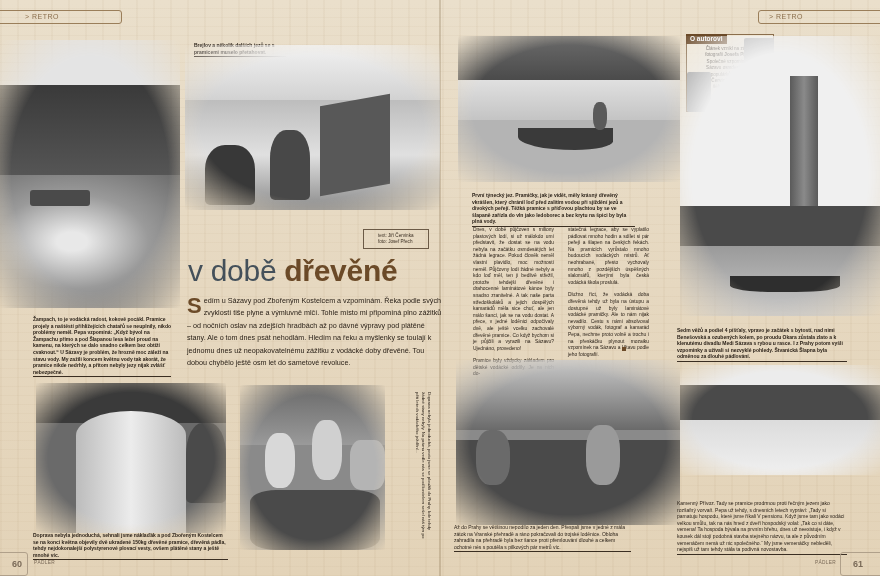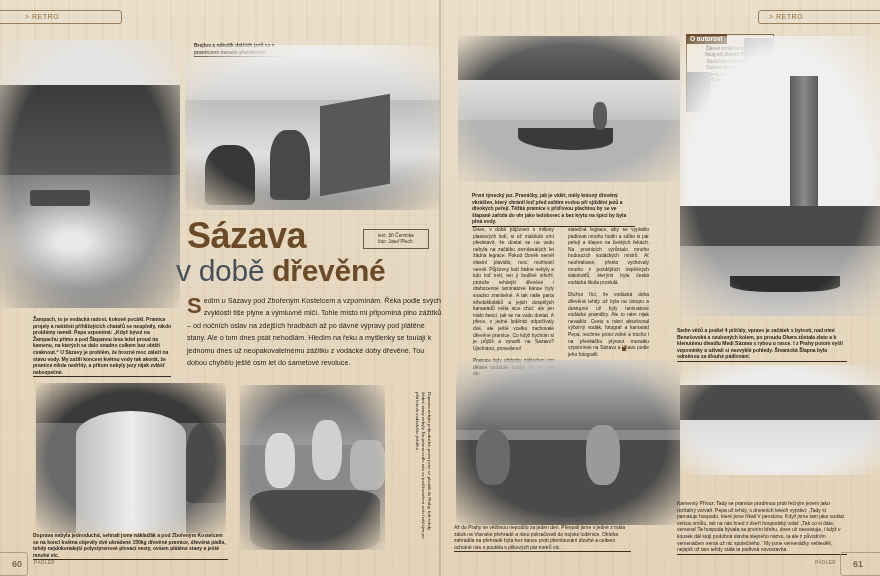--- a/index.html
+++ b/index.html
@@ -38,21 +38,21 @@
     position: absolute; font-size: 5px; line-height: 6.6px; color: #2a2118;
     border-bottom: 1px solid #3a2e22; padding-bottom: 1px;
   }
   .caption.bold { font-weight: bold; }
   .headline-1 {
     position: absolute; left: 187px; top: 217px;
     font-size: 36px; font-weight: bold; color: #6b4a28;
     letter-spacing: -0.5px; line-height: 38px;
   }
   .headline-2 {
-    position: absolute; left: 176px; top: 254px;
+    position: absolute; left: 188px; top: 254px;
     font-size: 30px; font-weight: bold; line-height: 34px; letter-spacing: -0.3px;
   }
   .headline-2 .plain { color: #44505a; font-weight: normal; }
   .headline-2 .accent { color: #6b4a28; }
   .credits {
     position: absolute; left: 363px; top: 229px; width: 66px; height: 20px;
     border: 1px solid #6b5a46; font-size: 4.6px; line-height: 6px;
     padding: 3px 0 0 14px; color: #3a2e22;
   }
   .lead {
@@ -110,21 +110,20 @@
   <div class="photo" style="left:185px;top:45px;width:255px;height:165px;background:#a8a8a4;">
     <div class="sky" style="height:60px;background:linear-gradient(180deg,#f2f2f0,#cfcfcb);"></div>
     <div class="shape" style="left:0;top:55px;width:255px;height:110px;background:linear-gradient(180deg,#bdbdb9,#e0e0dc 50%,#8a8a86);"></div>
     <div class="shape" style="left:135px;top:55px;width:70px;height:90px;background:#5a5854;transform:skewY(-10deg);"></div>
     <div class="shape" style="left:20px;top:100px;width:50px;height:60px;background:#3a3836;border-radius:40% 40% 5px 5px;"></div>
     <div class="shape" style="left:85px;top:85px;width:40px;height:70px;background:#4a4844;border-radius:40% 40% 5px 5px;"></div>
   </div>
 
   <div class="caption bold" style="left:33px;top:316px;width:138px;">Žampach, to je vodácká radost, kokově pocákl. Pramice projely a naštěstí přihlížejících chatařů se neuplnily, nikdo problémy neměl. Pepa vzpomíná: „Když bývol na Žampachu přímo a pod Šlapanou lesa ležel proud na kamenu, na kterých se dalo snadno celkem bez obtíží cvaknout.“ U Sázavy je problém, že hrozně moc záleží na stavu vody. My zažili koncem květnu vody tak akorát, že pramice nikde nedrhly, a přitom nebyly jezy nijak zvlášť nebezpečné.</div>
 
-  <div class="headline-1">Sázava</div>
   <div class="headline-2">
     <span class="plain">v době</span>
     <span class="accent">dřevěné</span>
   </div>
 
   <div class="credits">
     <div>text: Jiří Červinka</div>
     <div>foto: Josef Přech</div>
   </div>
 

